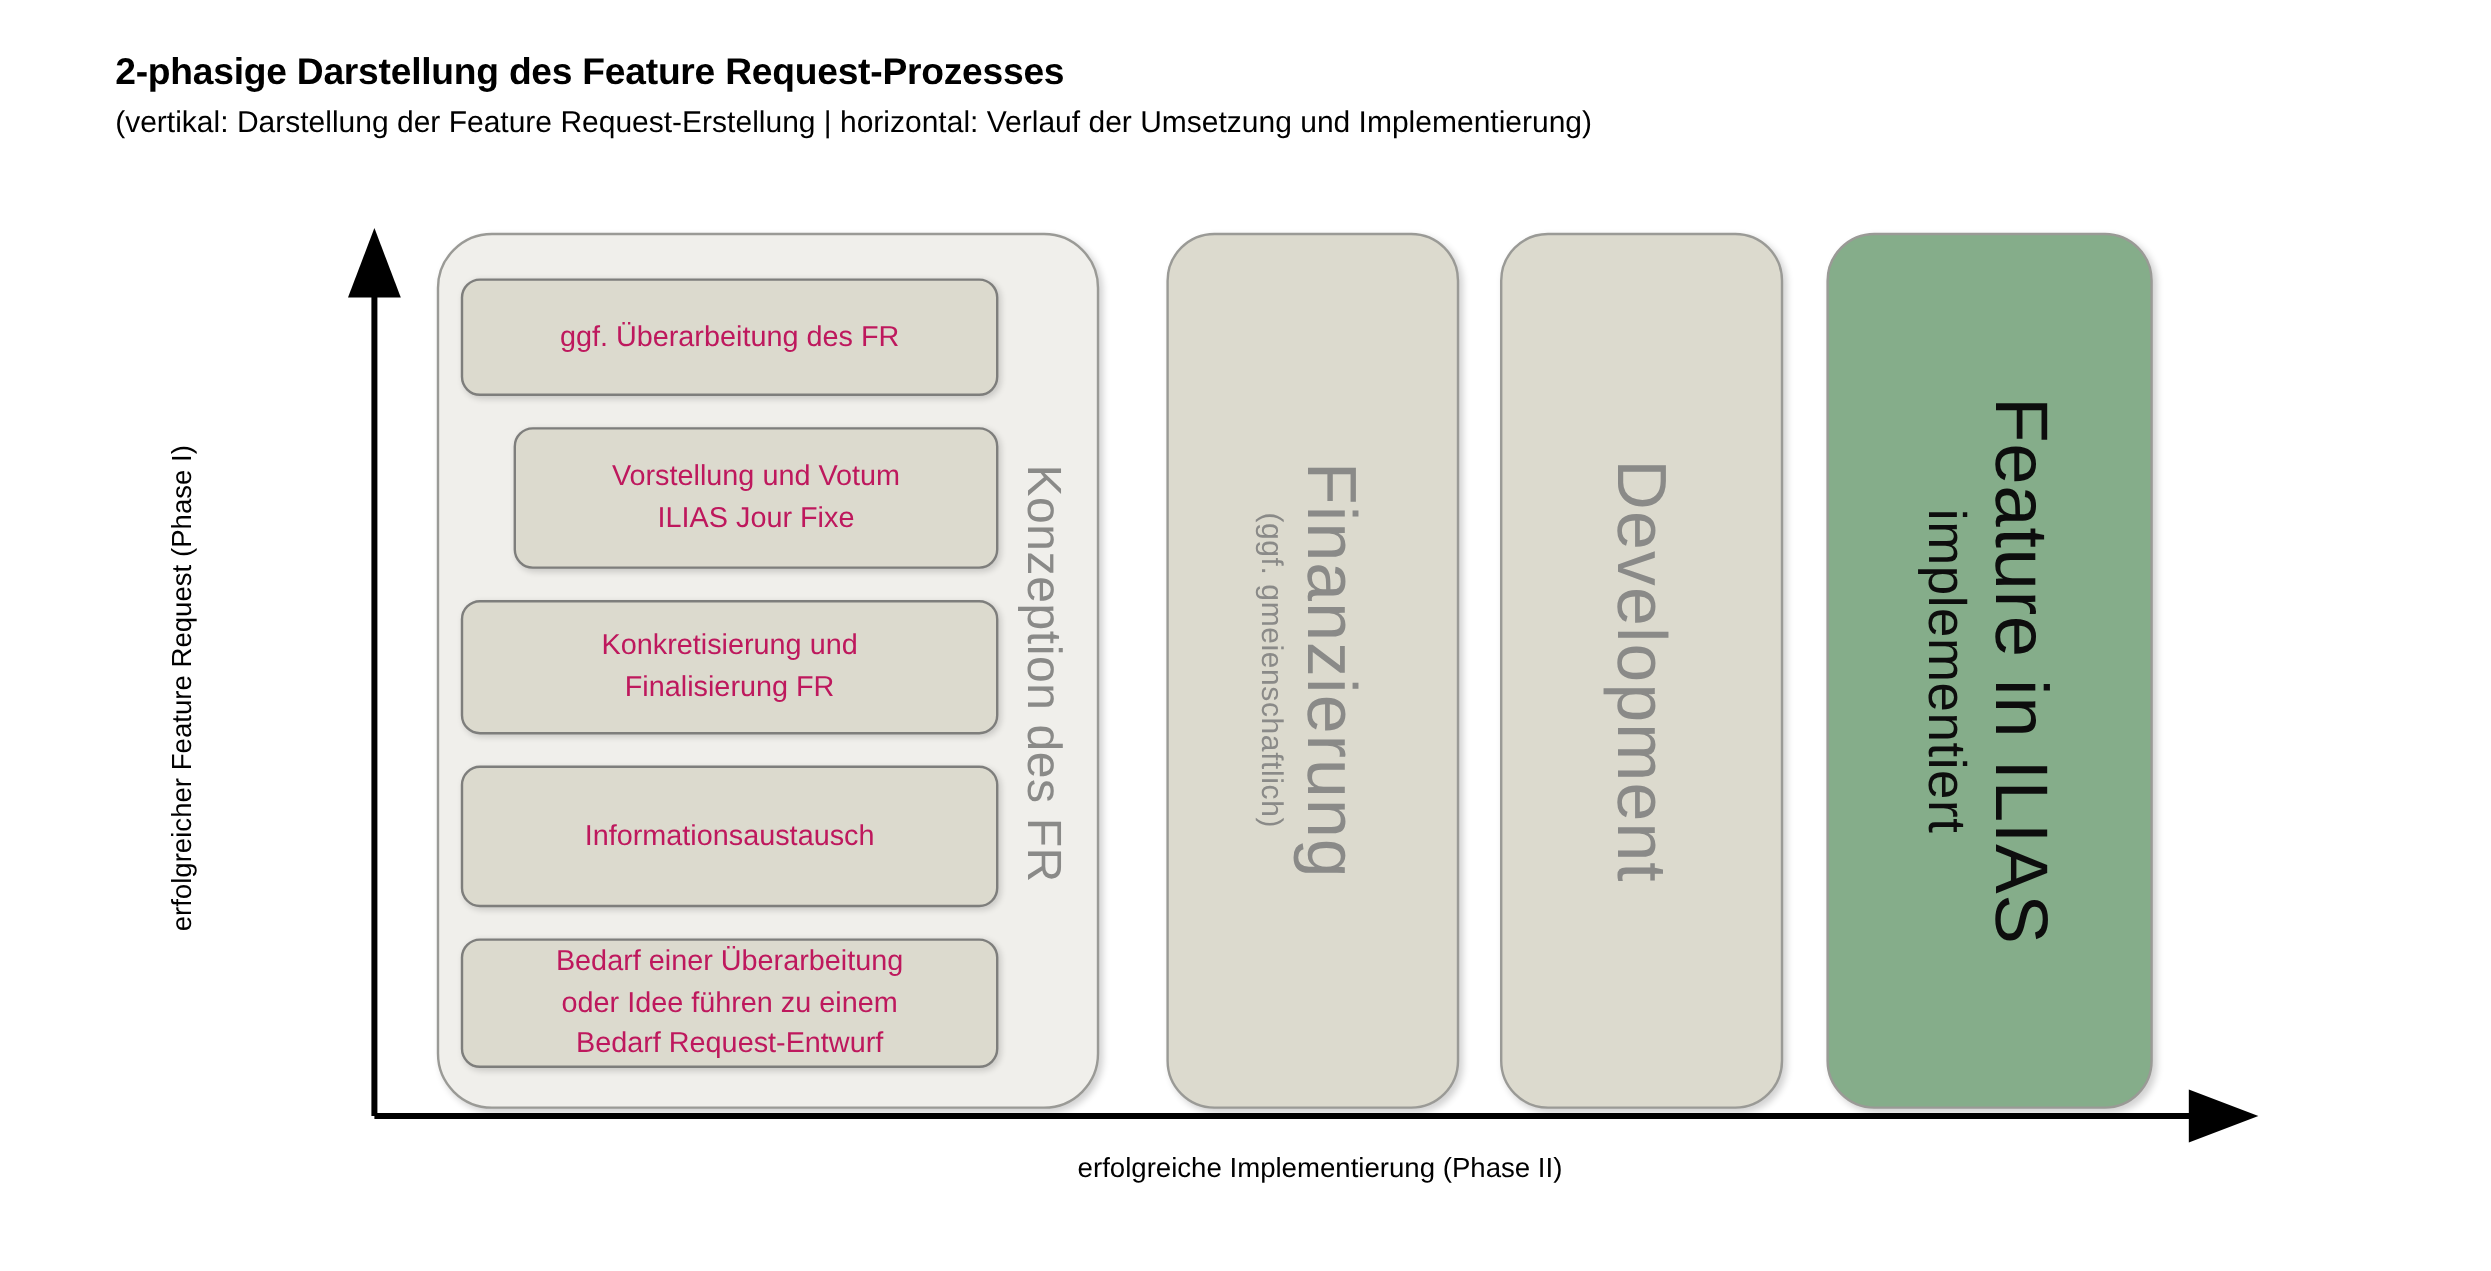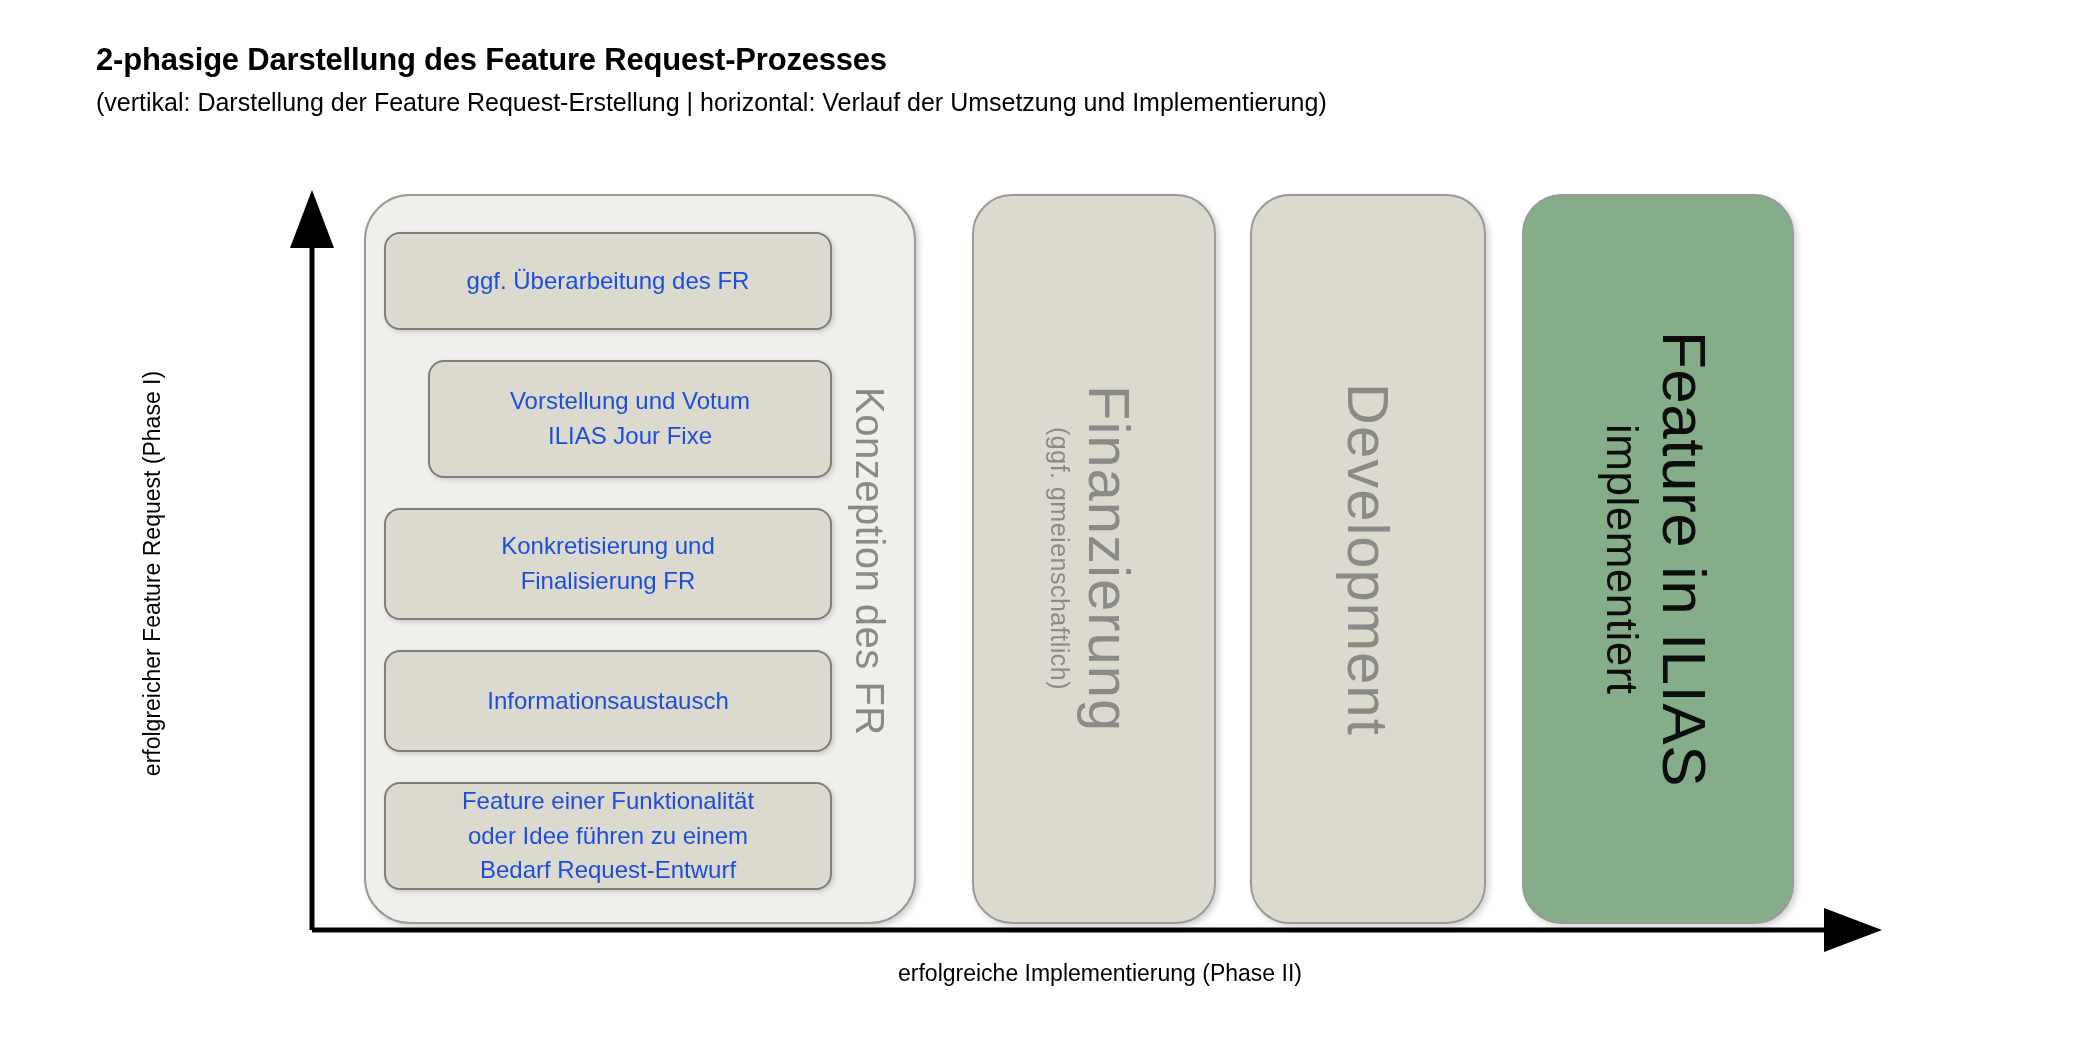--- a/index.html
+++ b/index.html
@@ -108,29 +108,29 @@
   }
   .step-box {
     background: #dcdace;
     border: 2.5px solid #7e7e7c;
     border-radius: 16px;
     box-sizing: border-box;
     display: flex;
     flex-direction: column;
     align-items: center;
     justify-content: center;
-    color: #1d4ed8;
+    color: #be185d;
     font-size: 24px;
     line-height: 1.45;
     text-align: center;
     box-shadow: 2px 2px 5px rgba(0,0,0,0.16);
   }
   .step-box .line { display: block; white-space: nowrap; }
   .step-1 { height: 108px; }   
-  .step-2 { height: 102px; }
+  .step-2 { height: 118px; }
   .step-3 { height: 112px; }
   .step-4 { height: 118px; margin-left: 44px; }
   .step-5 { height: 98px; }
 
   
   #phase1-caption {
     position: absolute;
     right: 8px;
     top: 0;
     width: 74px;
@@ -227,21 +227,21 @@
 <div id="y-axis-label">erfolgreicher Feature Request (Phase I)</div>
 <div id="x-axis-label">erfolgreiche Implementierung (Phase II)</div>
 
 <div id="columns">
 
   <div id="phase1-container">
 
     <div id="phase1-steps">
 
       <div class="step-box step-1">
-        <span class="line">Feature einer Funktionalität</span>
+        <span class="line">Bedarf einer Überarbeitung</span>
         <span class="line">oder Idee führen zu einem</span>
         <span class="line">Bedarf Request-Entwurf</span>
       </div>
 
       <div class="step-box step-2">
         <span class="line">Informationsaustausch</span>
       </div>
 
       <div class="step-box step-3">
         <span class="line">Konkretisierung und</span>

